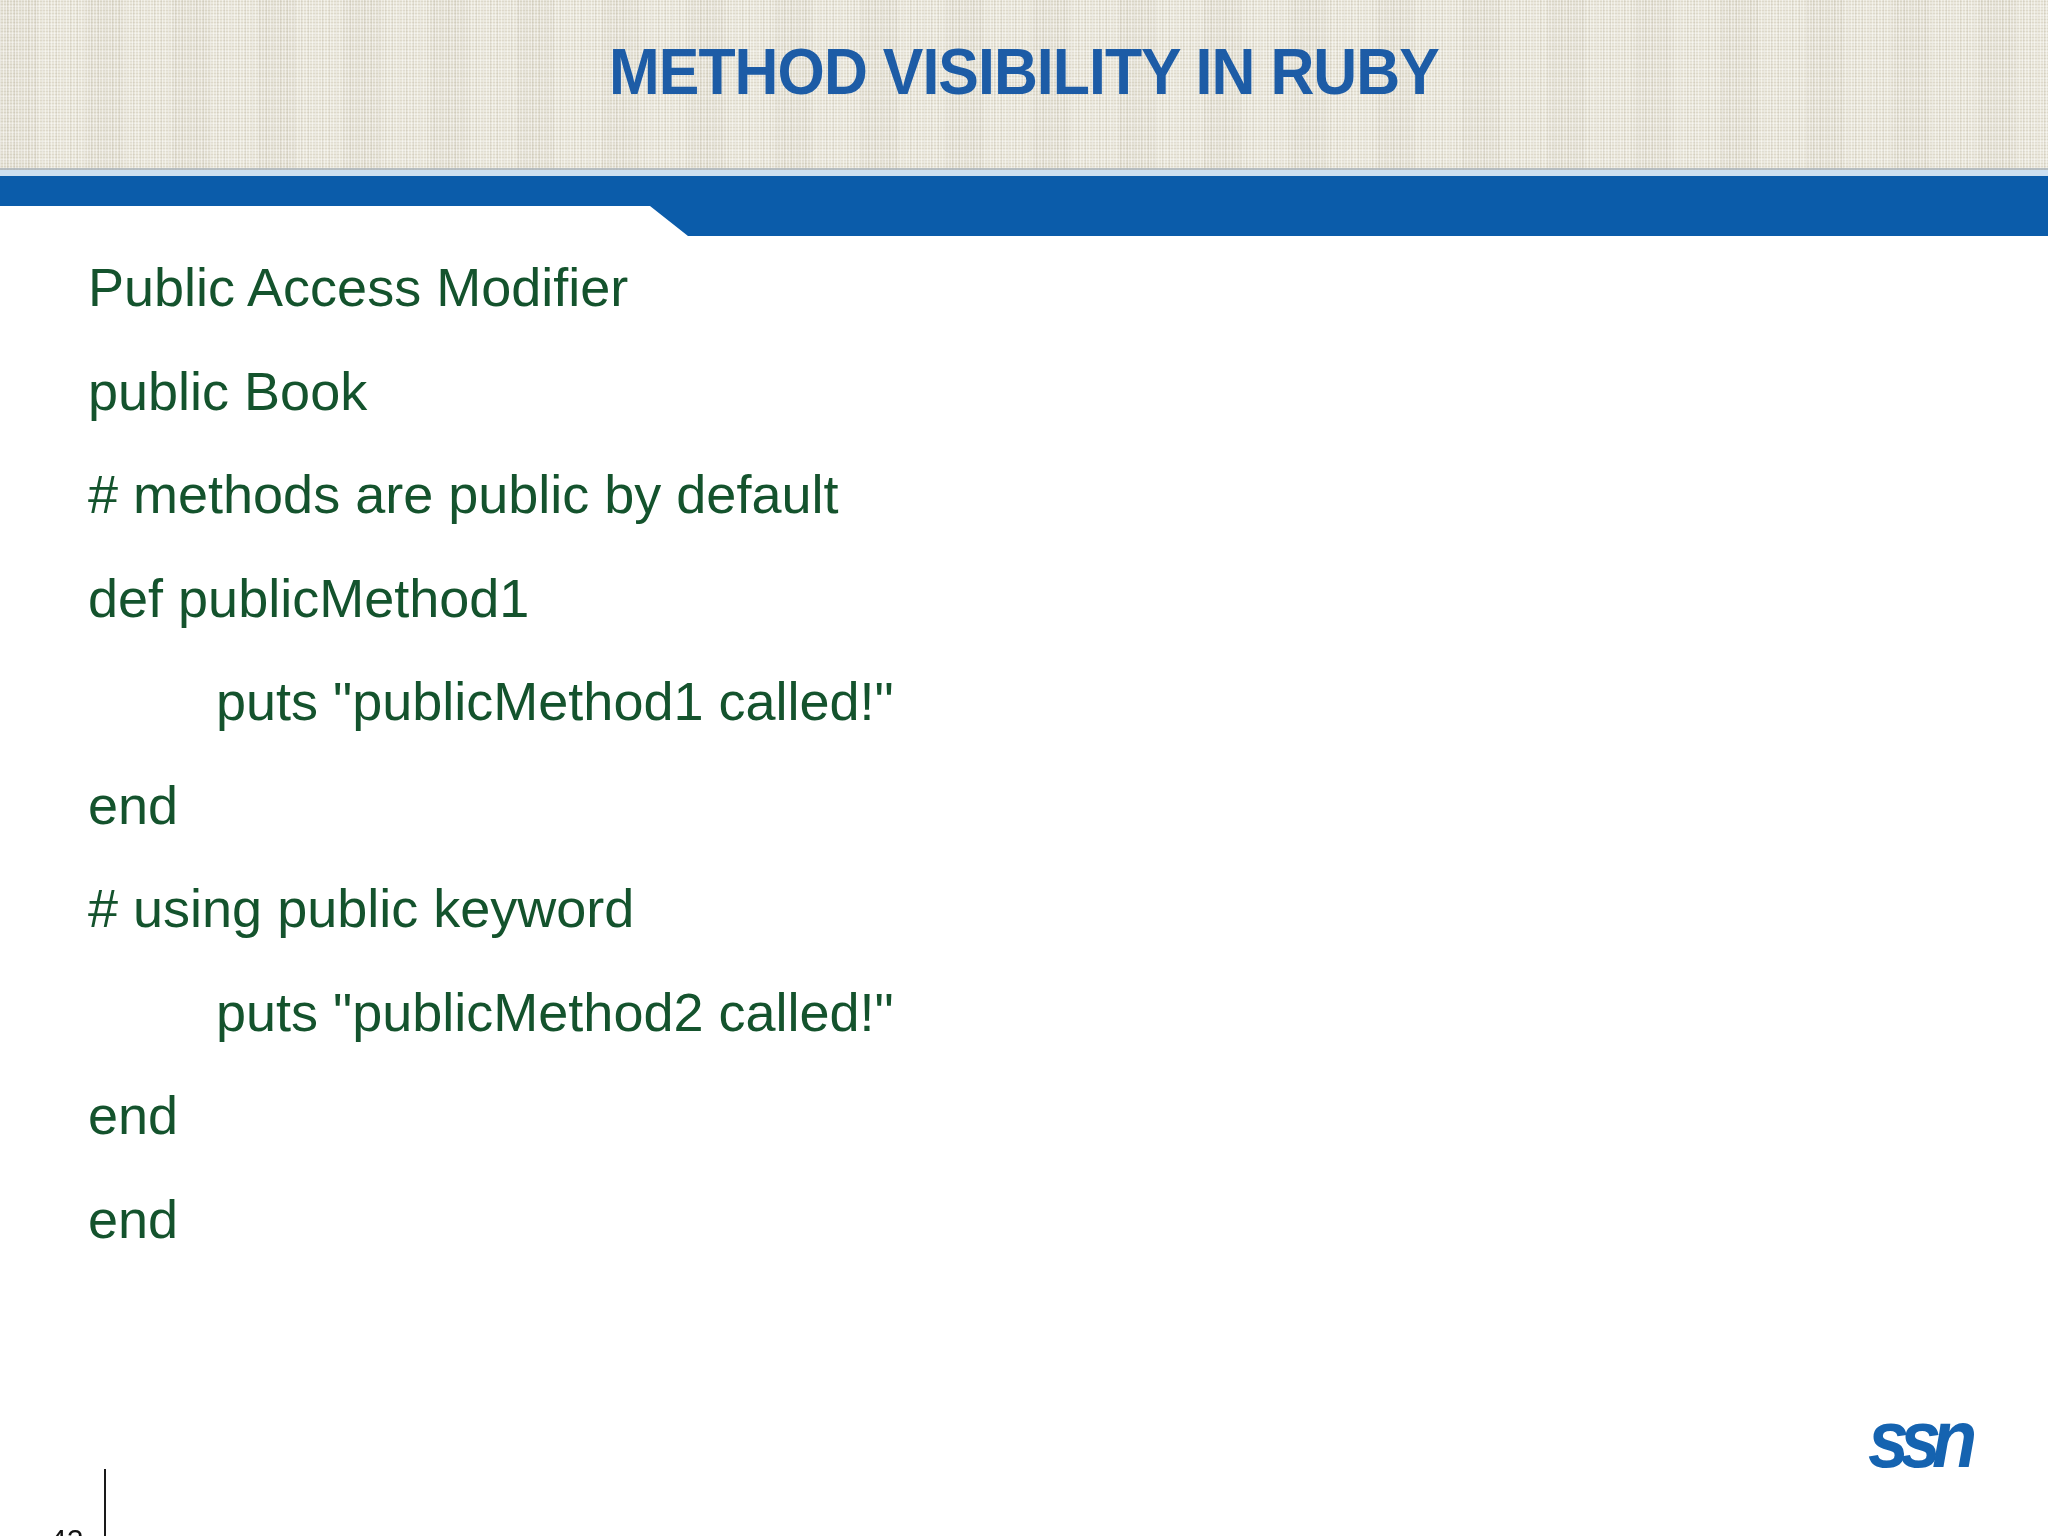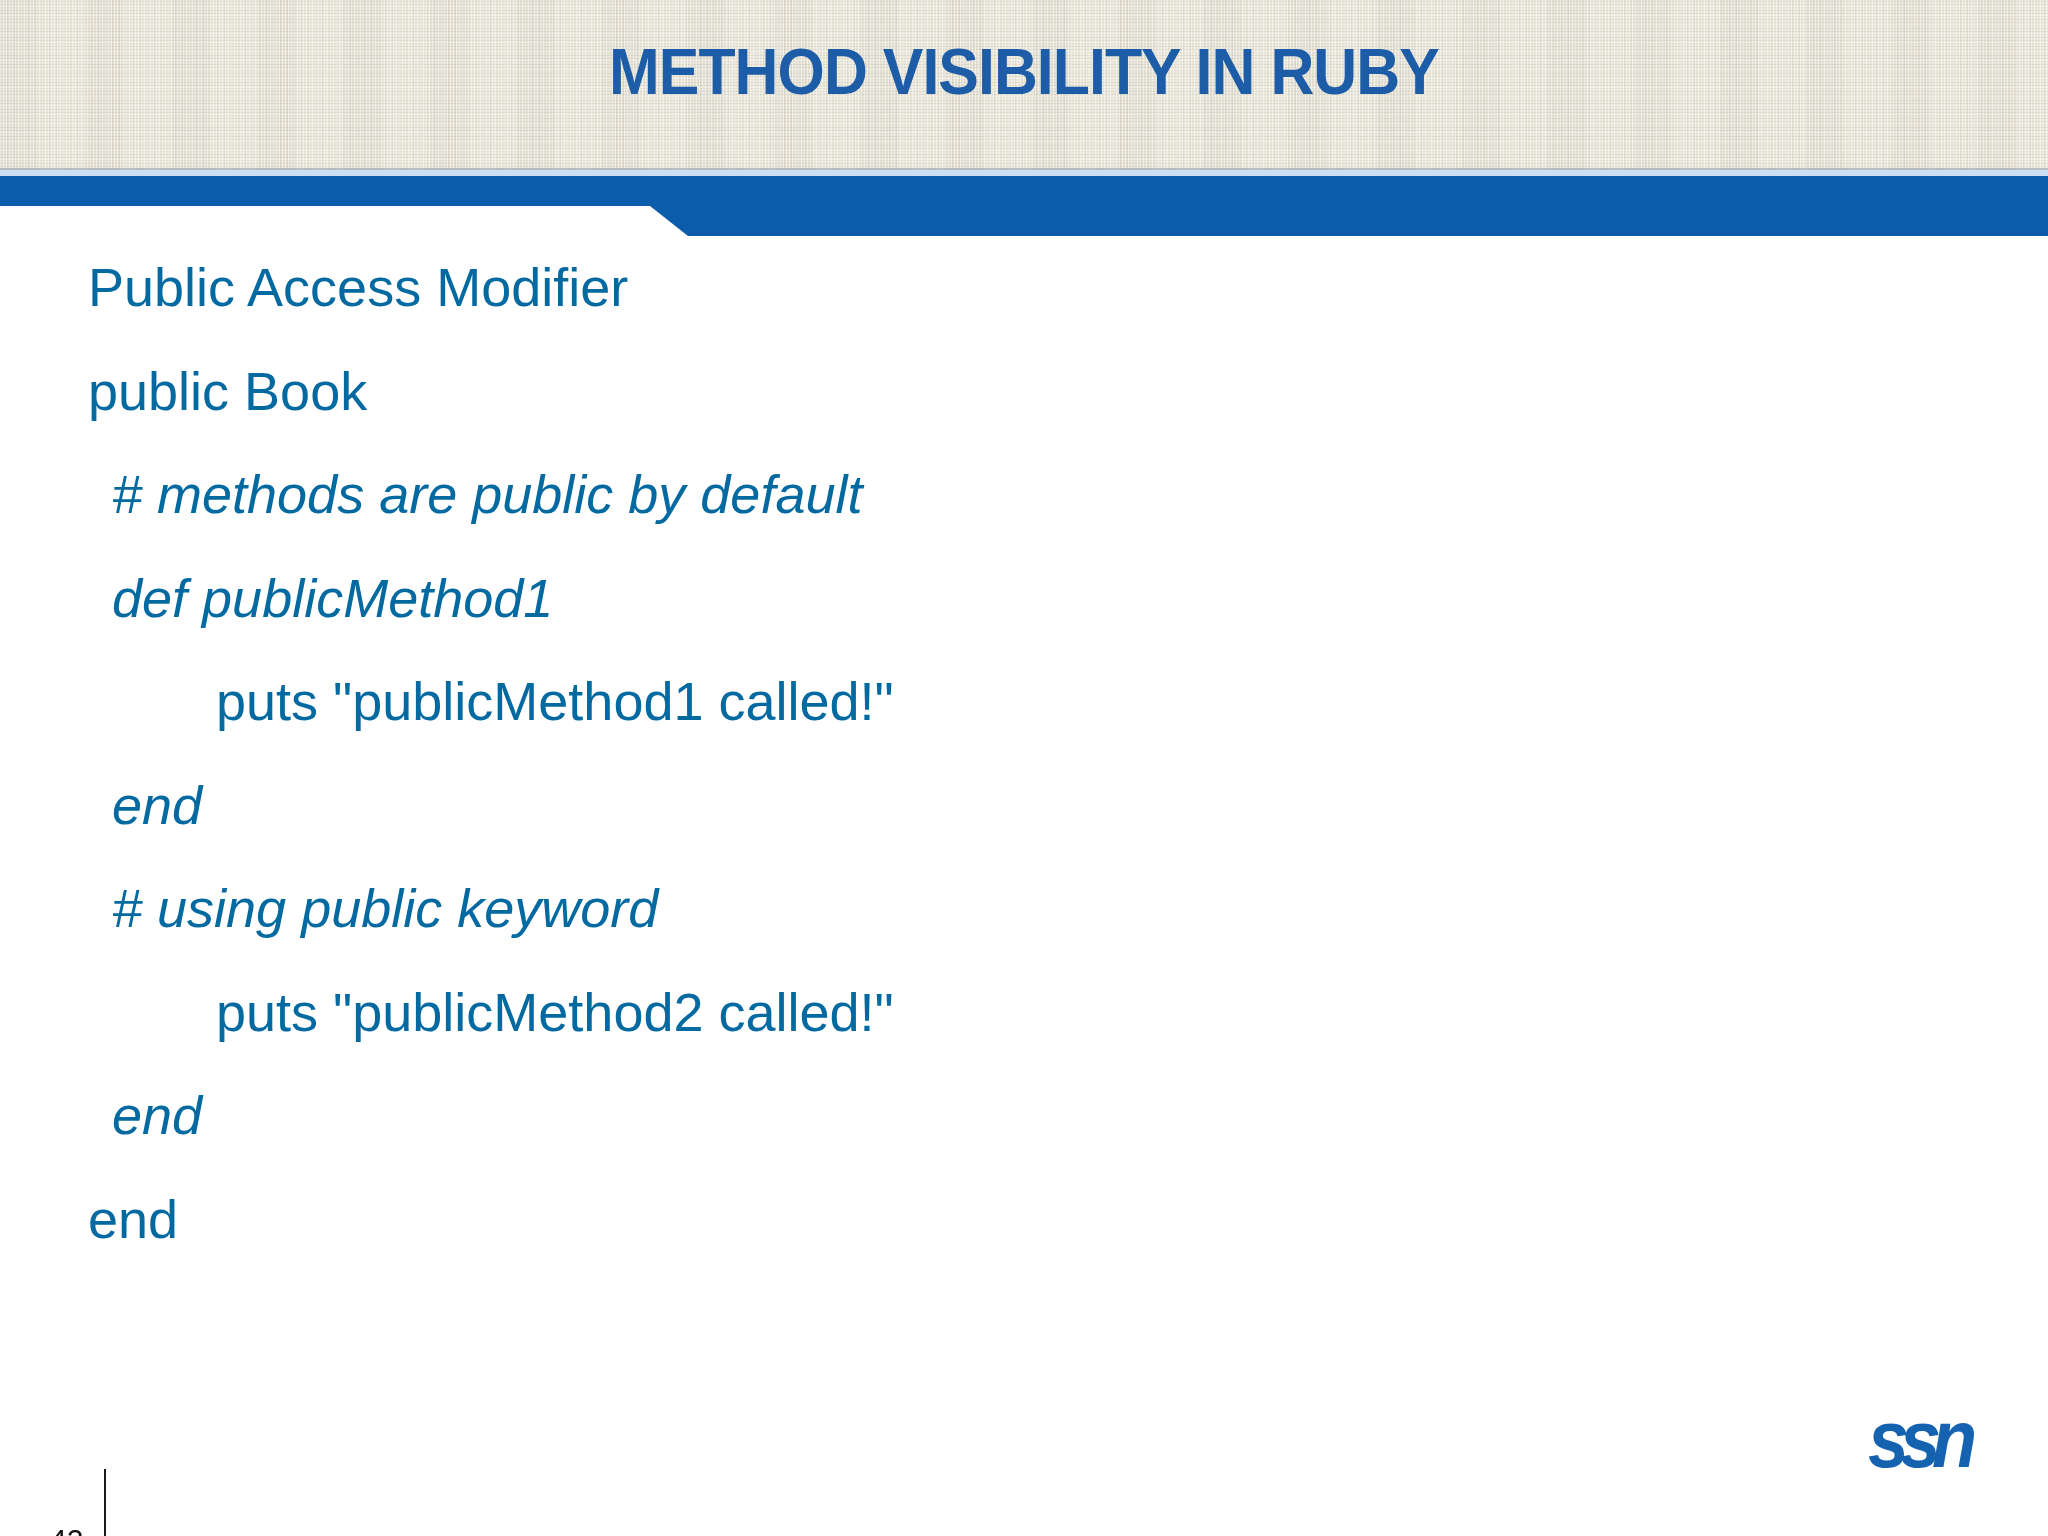--- a/index.html
+++ b/index.html
@@ -41,30 +41,30 @@
   .ribbon {
     position: absolute;
     top: 0; left: 0;
     display: block;
   }
   
   .code {
     position: absolute;
     top: 236px; left: 0;
     width: 2048px;
-    color: #0369a1;
+    color: #14532d;
     font-size: 54px;
   }
   .code-line {
     height: 103.5px;
     line-height: 103.5px;
     white-space: pre;
   }
   .ind0 { padding-left: 88px; }
-  .ind1 { padding-left: 112px; font-style: italic; }
+  .ind1 { padding-left: 88px; }
   .ind2 { padding-left: 216px; }
   .page-number {
     position: absolute;
     left: 50px; top: 1478px;
     font-size: 30px;
     color: #111111;
     line-height: 1;
     margin-top: 47px;
   }
   .page-number-line {

